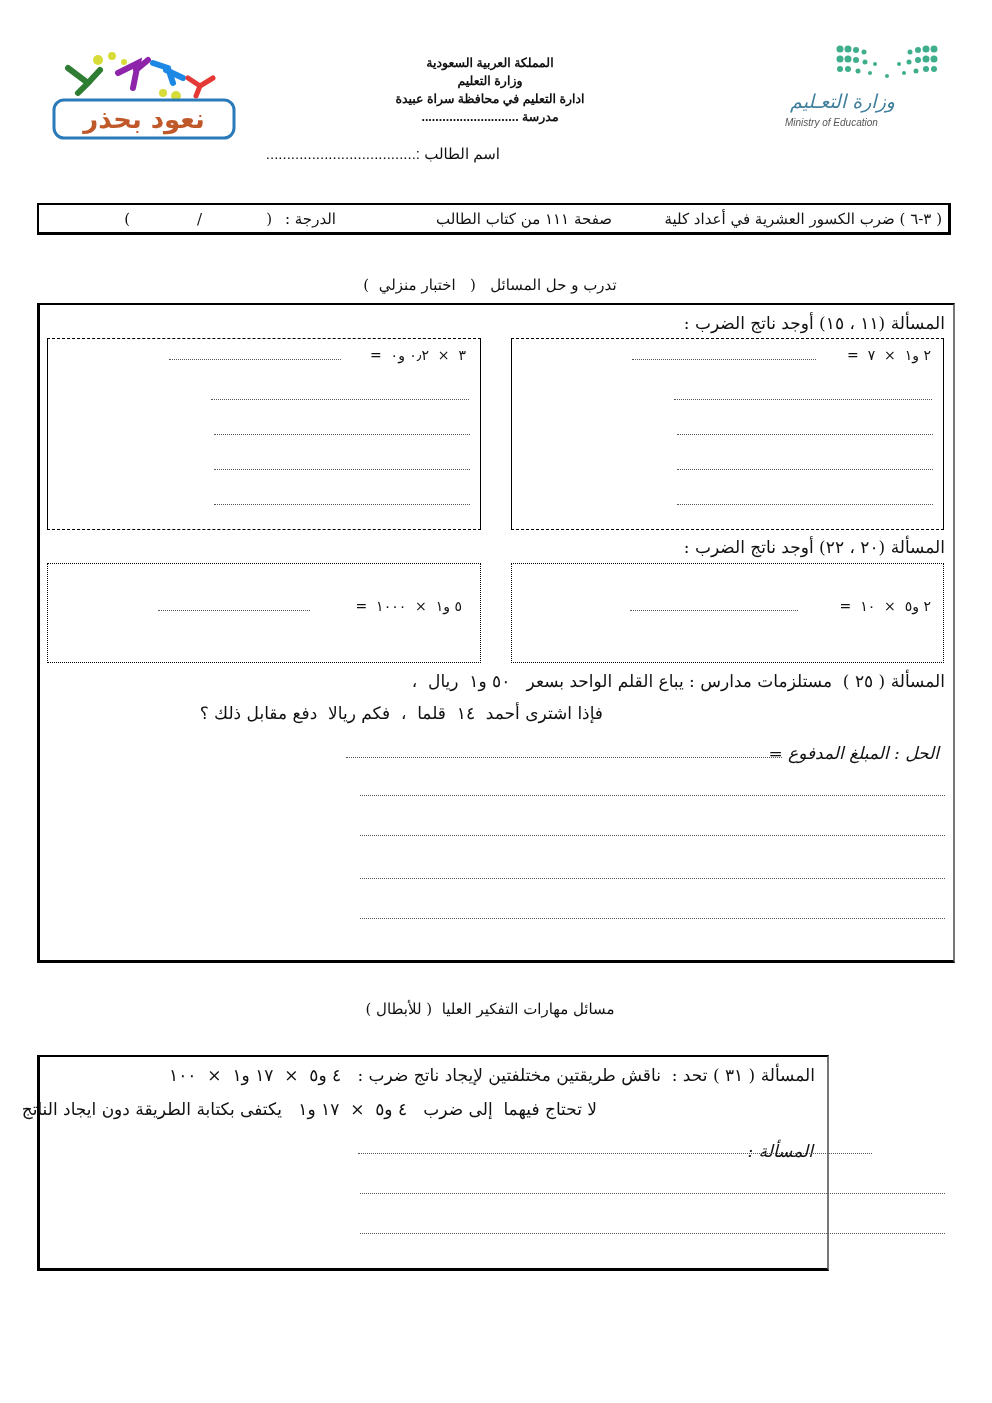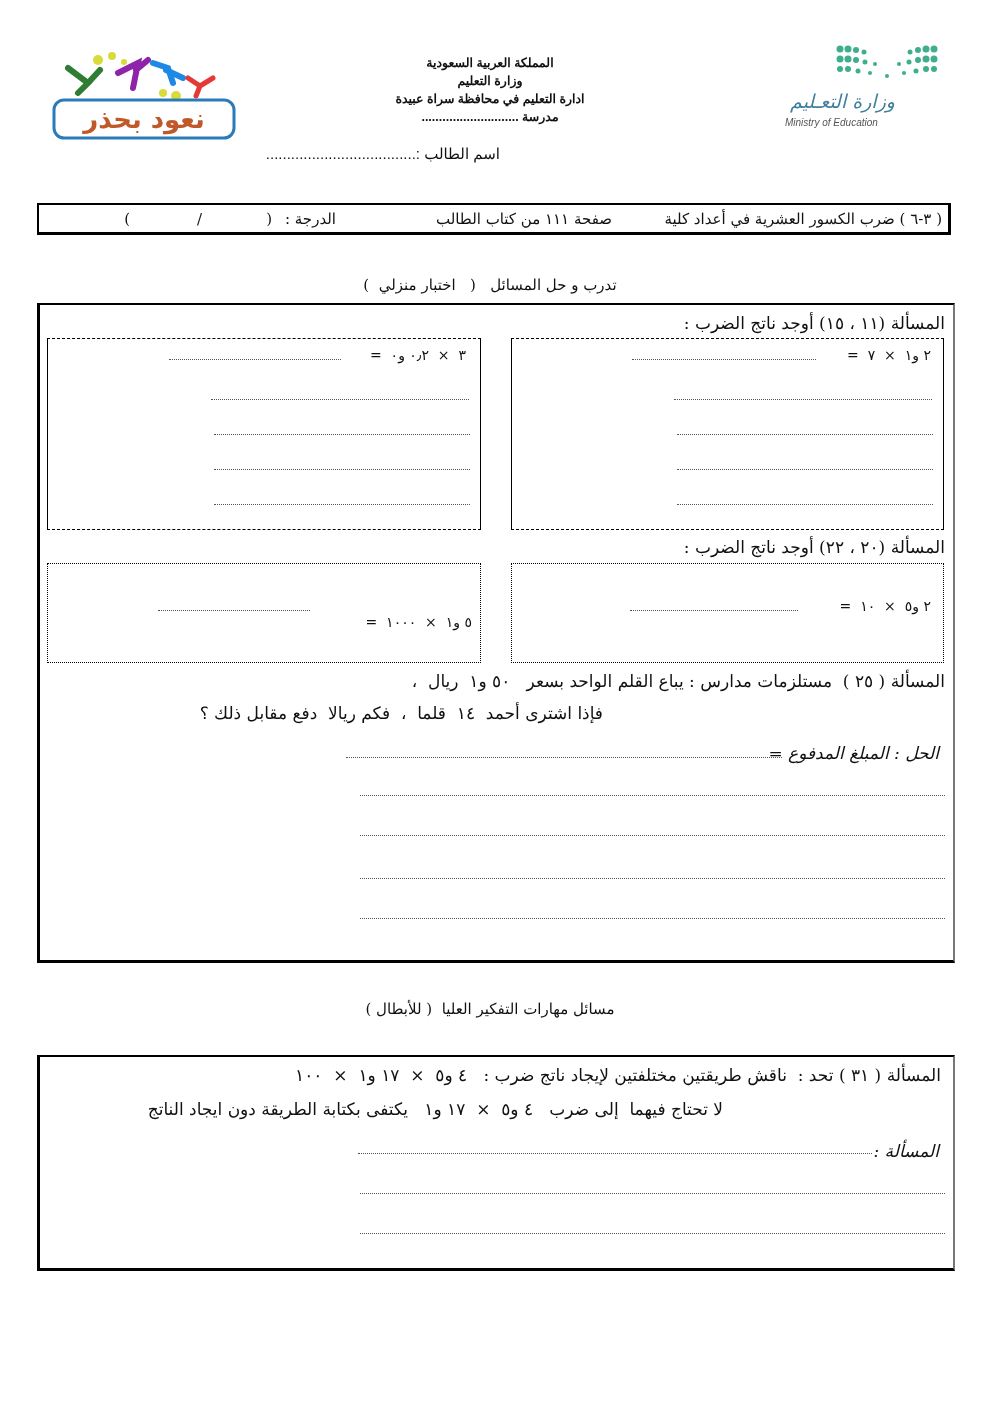--- a/index.html
+++ b/index.html
@@ -31,21 +31,21 @@
 
   
   .main-box { left: 37px; top: 303px; width: 918px; height: 660px; border: 2px solid #000;
               border-left-width: 3px; border-bottom-width: 3px; border-right-color: #777; box-sizing: border-box; }
   .q-label { font-size: 17px; font-family: "DejaVu Serif", serif; white-space: pre; }
   .work-box { box-sizing: border-box; border: 1px dashed #000; border-left-style: solid; border-right-style: solid; }
   .work-box.dotted { border: 1px dotted #000; }
   .eq { font-size: 14px; font-family: "DejaVu Sans", sans-serif; white-space: pre; direction: rtl; }
   .dotline { border-bottom: 1px dotted #555; height: 0; }
 
-  .bottom-box { left: 37px; top: 1055px; width: 918px; height: 216px; border: 2px solid #000;
+  .bottom-box { left: 37px; top: 1055px; width: 792px; height: 216px; border: 2px solid #000;
                 border-left-width: 3px; border-bottom-width: 3px; border-right-color: #777; box-sizing: border-box; }
 </style>
 </head>
 <body>
 
 <div class="abs logo-left">
   <svg width="192" height="96" viewBox="0 0 192 96">
     <circle cx="50" cy="12" r="5" fill="#d7dc3a"></circle>
       <circle cx="64" cy="8" r="4" fill="#d7dc3a"></circle>
       <circle cx="76" cy="14" r="3" fill="#d7dc3a"></circle>
@@ -141,21 +141,21 @@
   </div>
 
   <div class="abs q-label" style="right:8px; top:232px; direction:rtl;">المسألة (٢٠ ، ٢٢) أوجد ناتج الضرب :</div>
 
   <div class="abs work-box dotted" style="left:471px; top:258px; width:433px; height:100px;">
     <div class="abs eq" style="right:12px; top:34px;">٢ و٥  ×  ١٠  =</div>
     <div class="abs dotline" style="left:118px; top:46px; width:168px;"></div>
   </div>
 
   <div class="abs work-box dotted" style="left:7px; top:258px; width:434px; height:100px;">
-    <div class="abs eq" style="right:8px; top:34px;margin-top:16px;">٥ و١  ×  ١٠٠٠  =</div>
+    <div class="abs eq" style="right:18px; top:34px;">٥ و١  ×  ١٠٠٠  =</div>
     <div class="abs dotline" style="left:110px; top:46px; width:152px;"></div>
   </div>
 
   <div class="abs q-label" style="right:8px; top:366px; direction:rtl;">المسألة ( ٢٥ )  مستلزمات مدارس : يباع القلم الواحد بسعر   ٥٠ و١  ريال  ،</div>
   <div class="abs q-label" style="right:350px; top:398px; direction:rtl;">فإذا اشترى أحمد  ١٤  قلما  ،  فكم ريالا  دفع مقابل ذلك ؟</div>
   <div class="abs q-label" style="right:14px; top:438px; direction:rtl; font-style:italic;">الحل : المبلغ المدفوع =</div>
   <div class="abs dotline" style="left:306px; top:452px; width:436px;"></div>
   <div class="abs dotline" style="left:320px; top:490px; width:585px;"></div>
   <div class="abs dotline" style="left:320px; top:530px; width:585px;"></div>
   <div class="abs dotline" style="left:320px; top:573px; width:585px;"></div>

